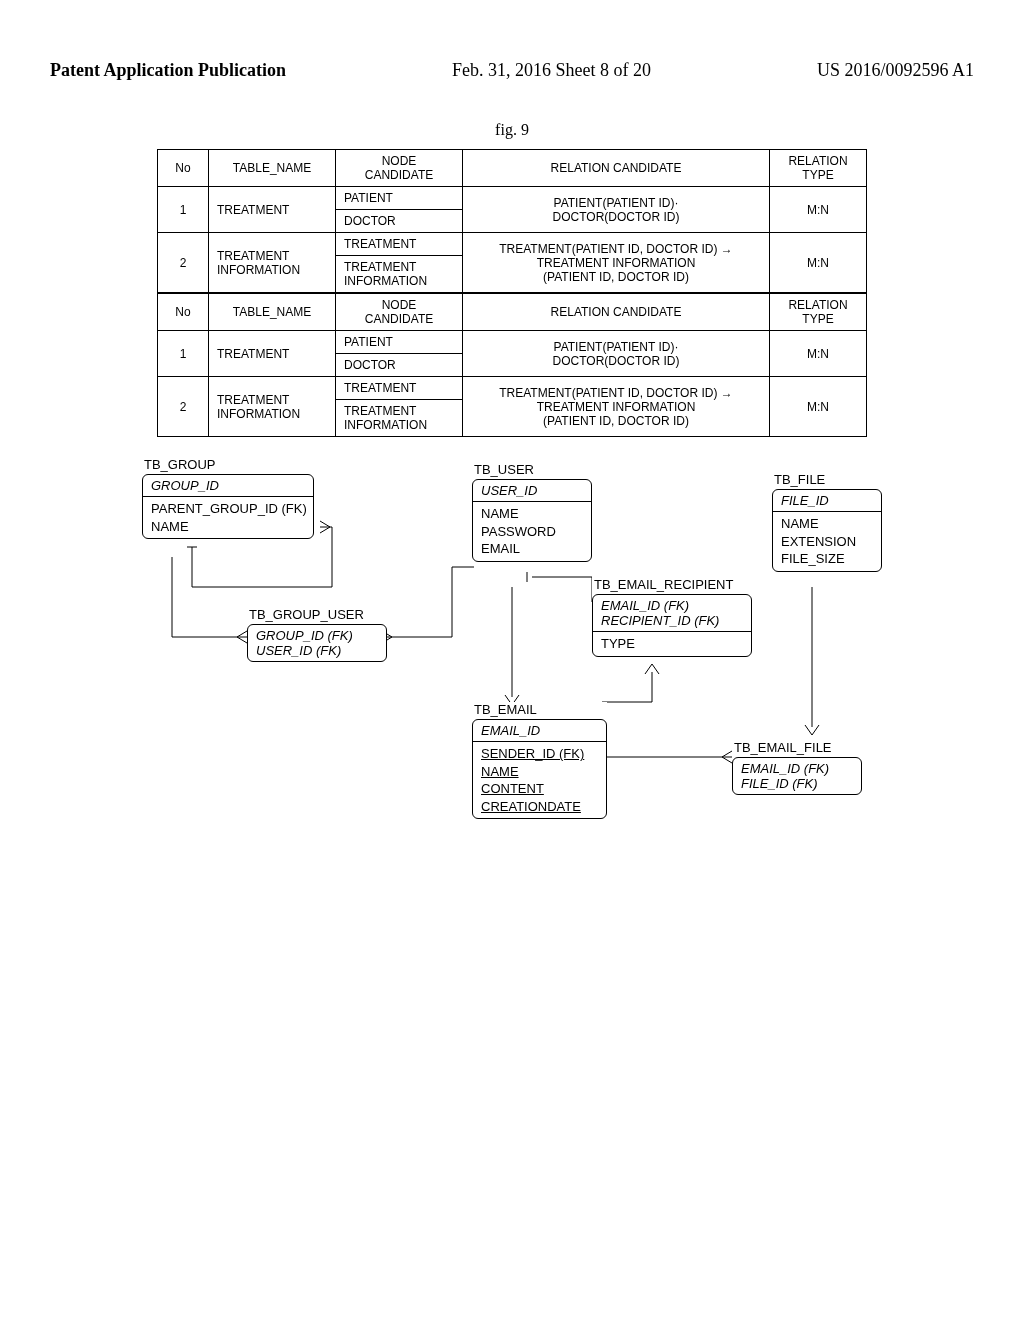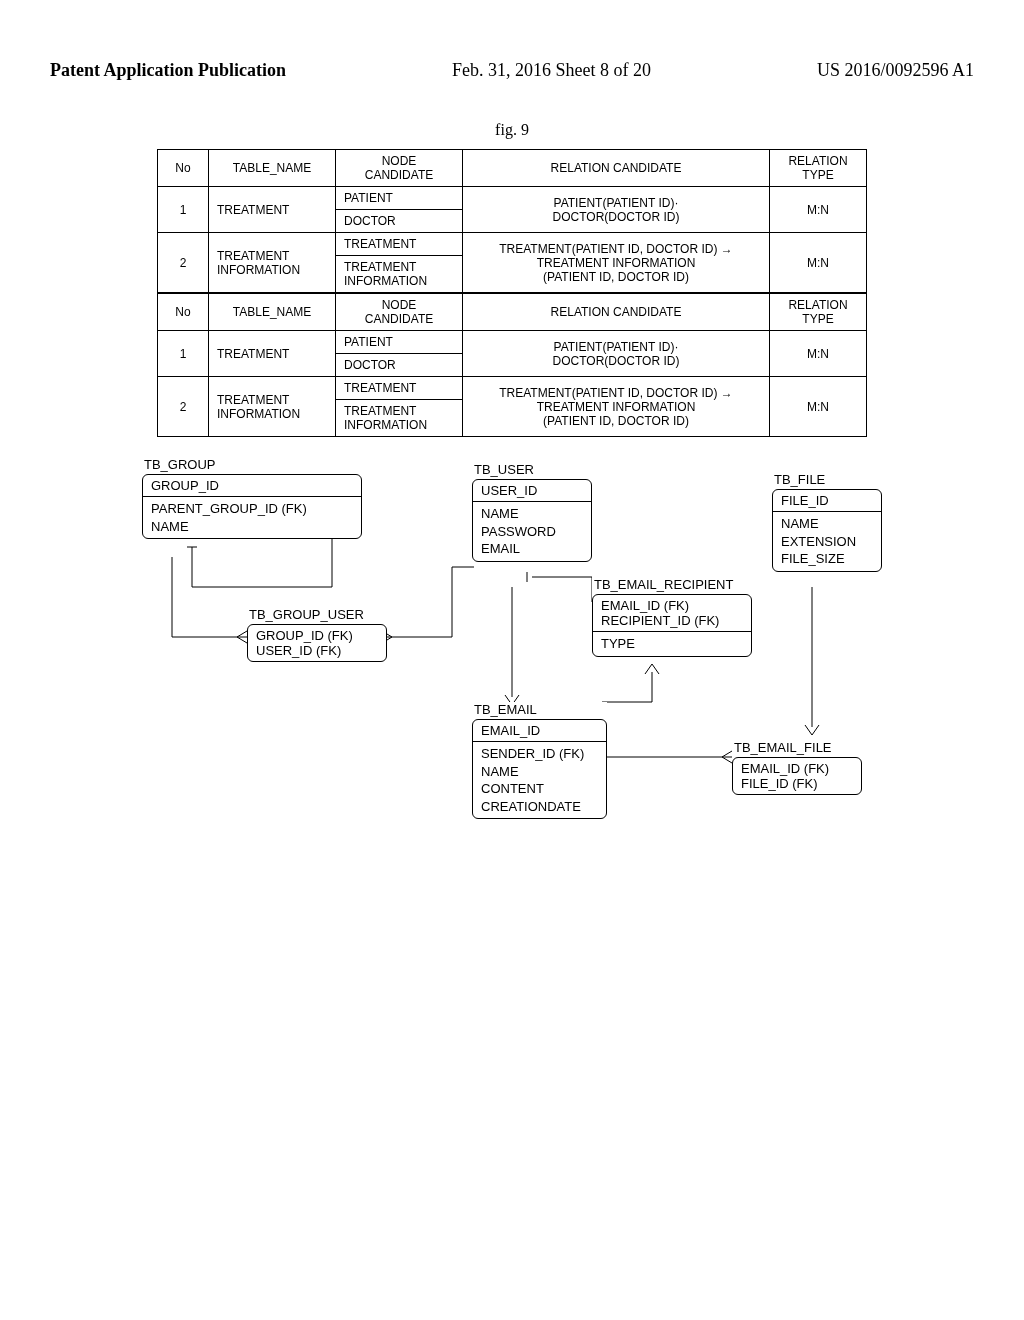--- a/index.html
+++ b/index.html
@@ -71,20 +71,21 @@
   }
   .entity .ebox {
     border: 1px solid #000;
     border-radius: 6px;
     overflow: hidden;
     background: #fff;
   }
   .entity .pk {
     border-bottom: 1px solid #000;
     padding: 3px 8px;
+    font-style: italic;
   }
   .entity .attrs {
     padding: 3px 8px;
     line-height: 1.35;
   }
   .erd-svg {
     position: absolute;
     inset: 0;
     width: 100%;
     height: 100%;
@@ -207,21 +208,21 @@
         <path d="M513 227 L520 217 M527 227 L520 217"></path>
 
         <path d="M470 310 L600 310"></path>
         <path d="M600 304 L590 310 M600 316 L590 310"></path>
 
         <path d="M680 140 L680 280"></path>
         <path d="M673 278 L680 288 M687 278 L680 288"></path>
       </g>
     </svg>
 
-    <div class="entity" style="left:10px; top:10px; width:220px;">
+    <div class="entity" style="left:10px; top:10px; width:172px;">
       <div class="etitle">TB_GROUP</div>
       <div class="ebox">
         <div class="pk">GROUP_ID</div>
         <div class="attrs" style="white-space:pre;">PARENT_GROUP_ID (FK)
 NAME</div>
       </div>
     </div>
 
     <div class="entity" style="left:115px; top:160px; width:140px;">
       <div class="etitle">TB_GROUP_USER</div>
@@ -257,21 +258,21 @@
         <div class="attrs" style="white-space:pre;">NAME
 EXTENSION
 FILE_SIZE</div>
       </div>
     </div>
 
     <div class="entity" style="left:340px; top:255px; width:135px;">
       <div class="etitle">TB_EMAIL</div>
       <div class="ebox">
         <div class="pk">EMAIL_ID</div>
-        <div class="attrs" style="white-space:pre;">SENDER_ID (FK)
+        <div class="attrs" style="white-space:pre;text-decoration:underline;">SENDER_ID (FK)
 NAME
 CONTENT
 CREATIONDATE</div>
       </div>
     </div>
 
     <div class="entity" style="left:600px; top:280px; width:130px;margin-top:13px;">
       <div class="etitle">TB_EMAIL_FILE</div>
       <div class="ebox">
         <div class="pk" style="white-space:pre; border-bottom:none;">EMAIL_ID (FK)

